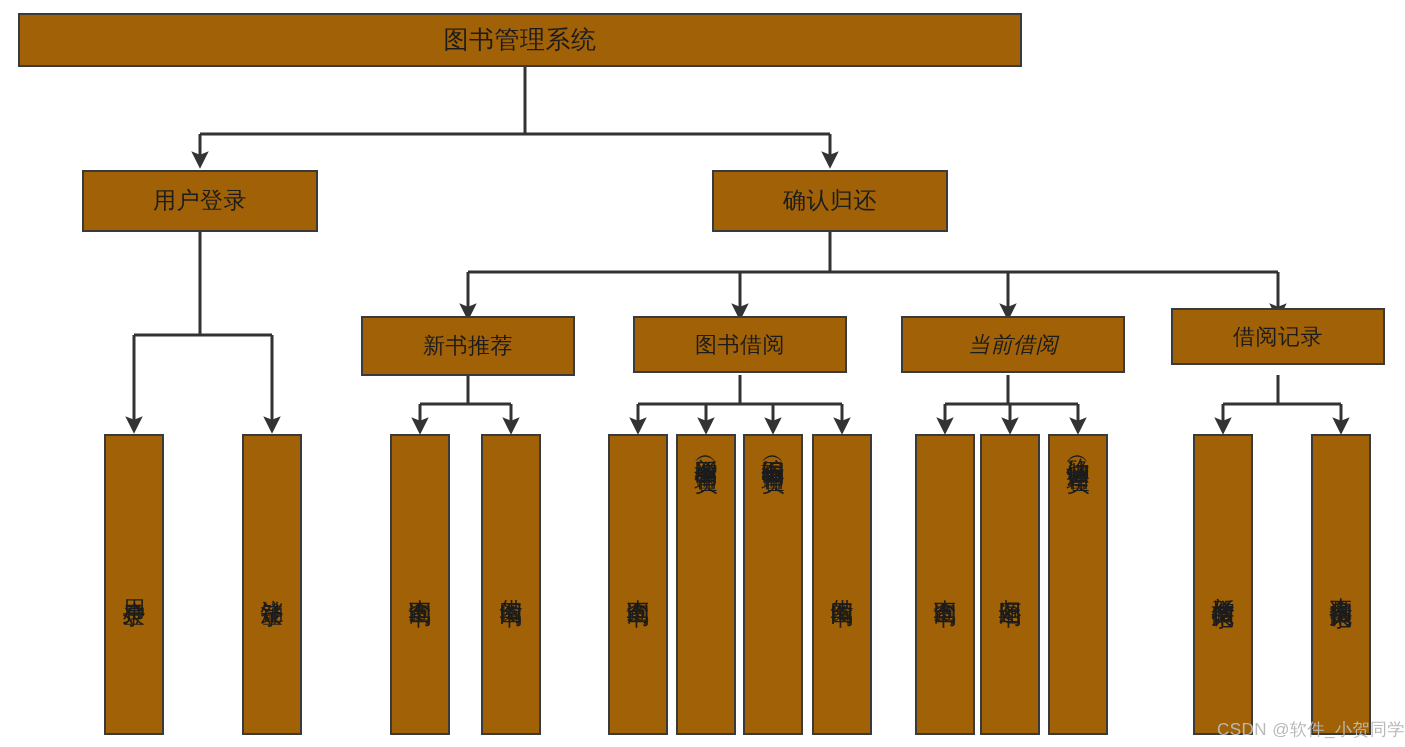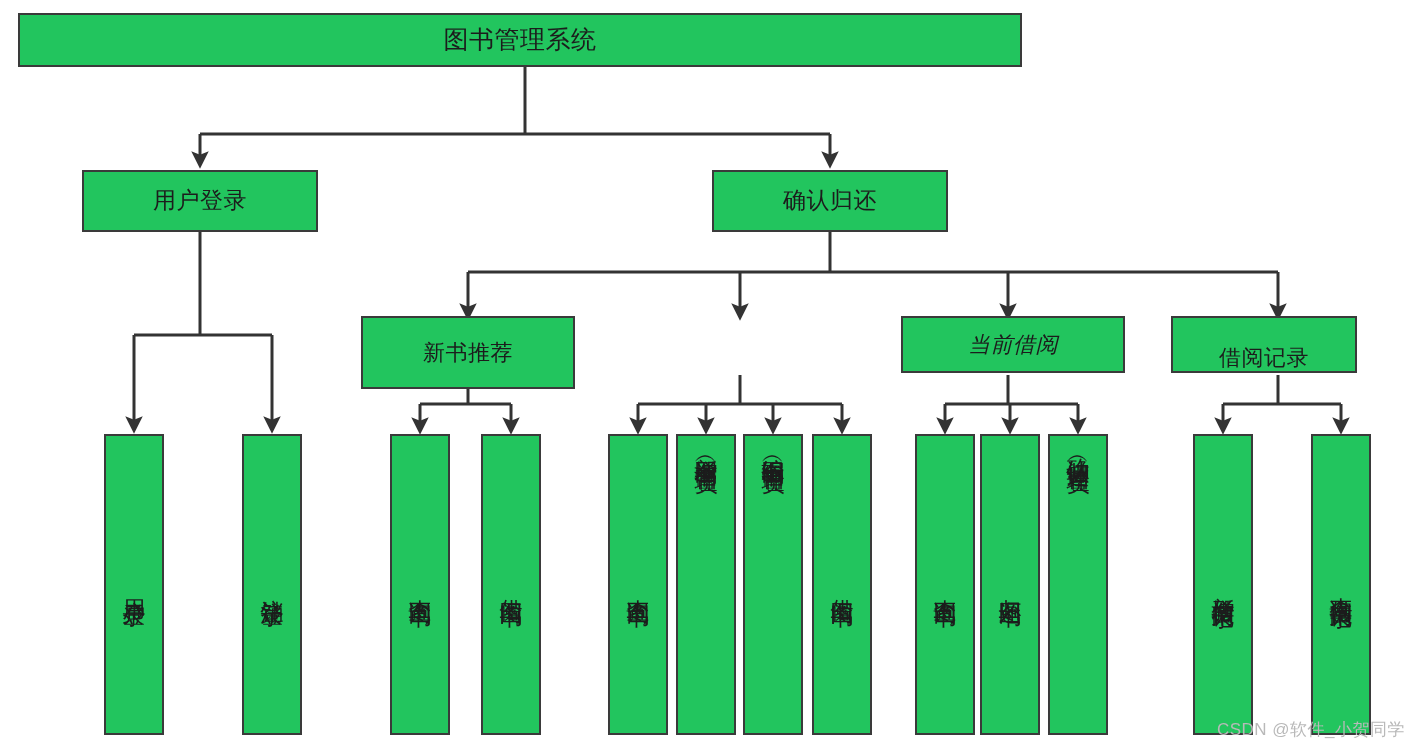--- a/index.html
+++ b/index.html
@@ -23,21 +23,21 @@
   svg#flow {
     position: absolute;
     left: 0; top: 0;
     width: 1405px;
     height: 747px;
     display: block;
   }
   .node-box {
     position: absolute;
     box-sizing: border-box;
-    background: #22c55e;
+    background: #a16207;
     border: 2.5px solid #3a3a3a;
     display: flex;
     align-items: center;
     justify-content: center;
     overflow: hidden;
   }
   .node-box .node-label {
     color: #1c1c1c;
     text-align: center;
     line-height: 1.18;
@@ -146,30 +146,33 @@
   </div>
 
   <div class="node-box node-l1" style="left:82px; top:170px; width:236px; height:62px;">
     <span class="node-label">用户登录</span>
   </div>
 
   <div class="node-box node-l1" style="left:712px; top:170px; width:236px; height:62px;">
     <span class="node-label">确认归还</span>
   </div>
 
-  <div class="node-box node-l2" style="left:361px; top:316px; width:214px; height:73px;">
+  <div class="node-box node-l2" style="left:361px; top:316px; width:214px; height:60px;">
     <span class="node-label">新书推荐</span>
   </div>
 
+  <div class="node-box node-l2" style="left:633px; top:316px; width:214px; height:57px;">
+    <span class="node-label">图书借阅</span>
+  </div>
 
   <div class="node-box node-l2" style="left:901px; top:316px; width:224px; height:57px;font-style:italic;">
     <span class="node-label">当前借阅</span>
   </div>
 
-  <div class="node-box node-l2" style="left:1171px; top:316px; width:186px; height:57px;align-items:flex-end;">
+  <div class="node-box node-l2" style="left:1171px; top:308px; width:214px; height:57px;">
     <span class="node-label">借阅记录</span>
   </div>
 
   <div class="node-box node-leaf leaf-center" style="left:104px; top:434px; width:60px; height:301px;">
     <span class="node-label">用户登录</span>
   </div>
 
   <div class="node-box node-leaf leaf-center" style="left:242px; top:434px; width:60px; height:301px;">
     <span class="node-label">注销登录</span>
   </div>

